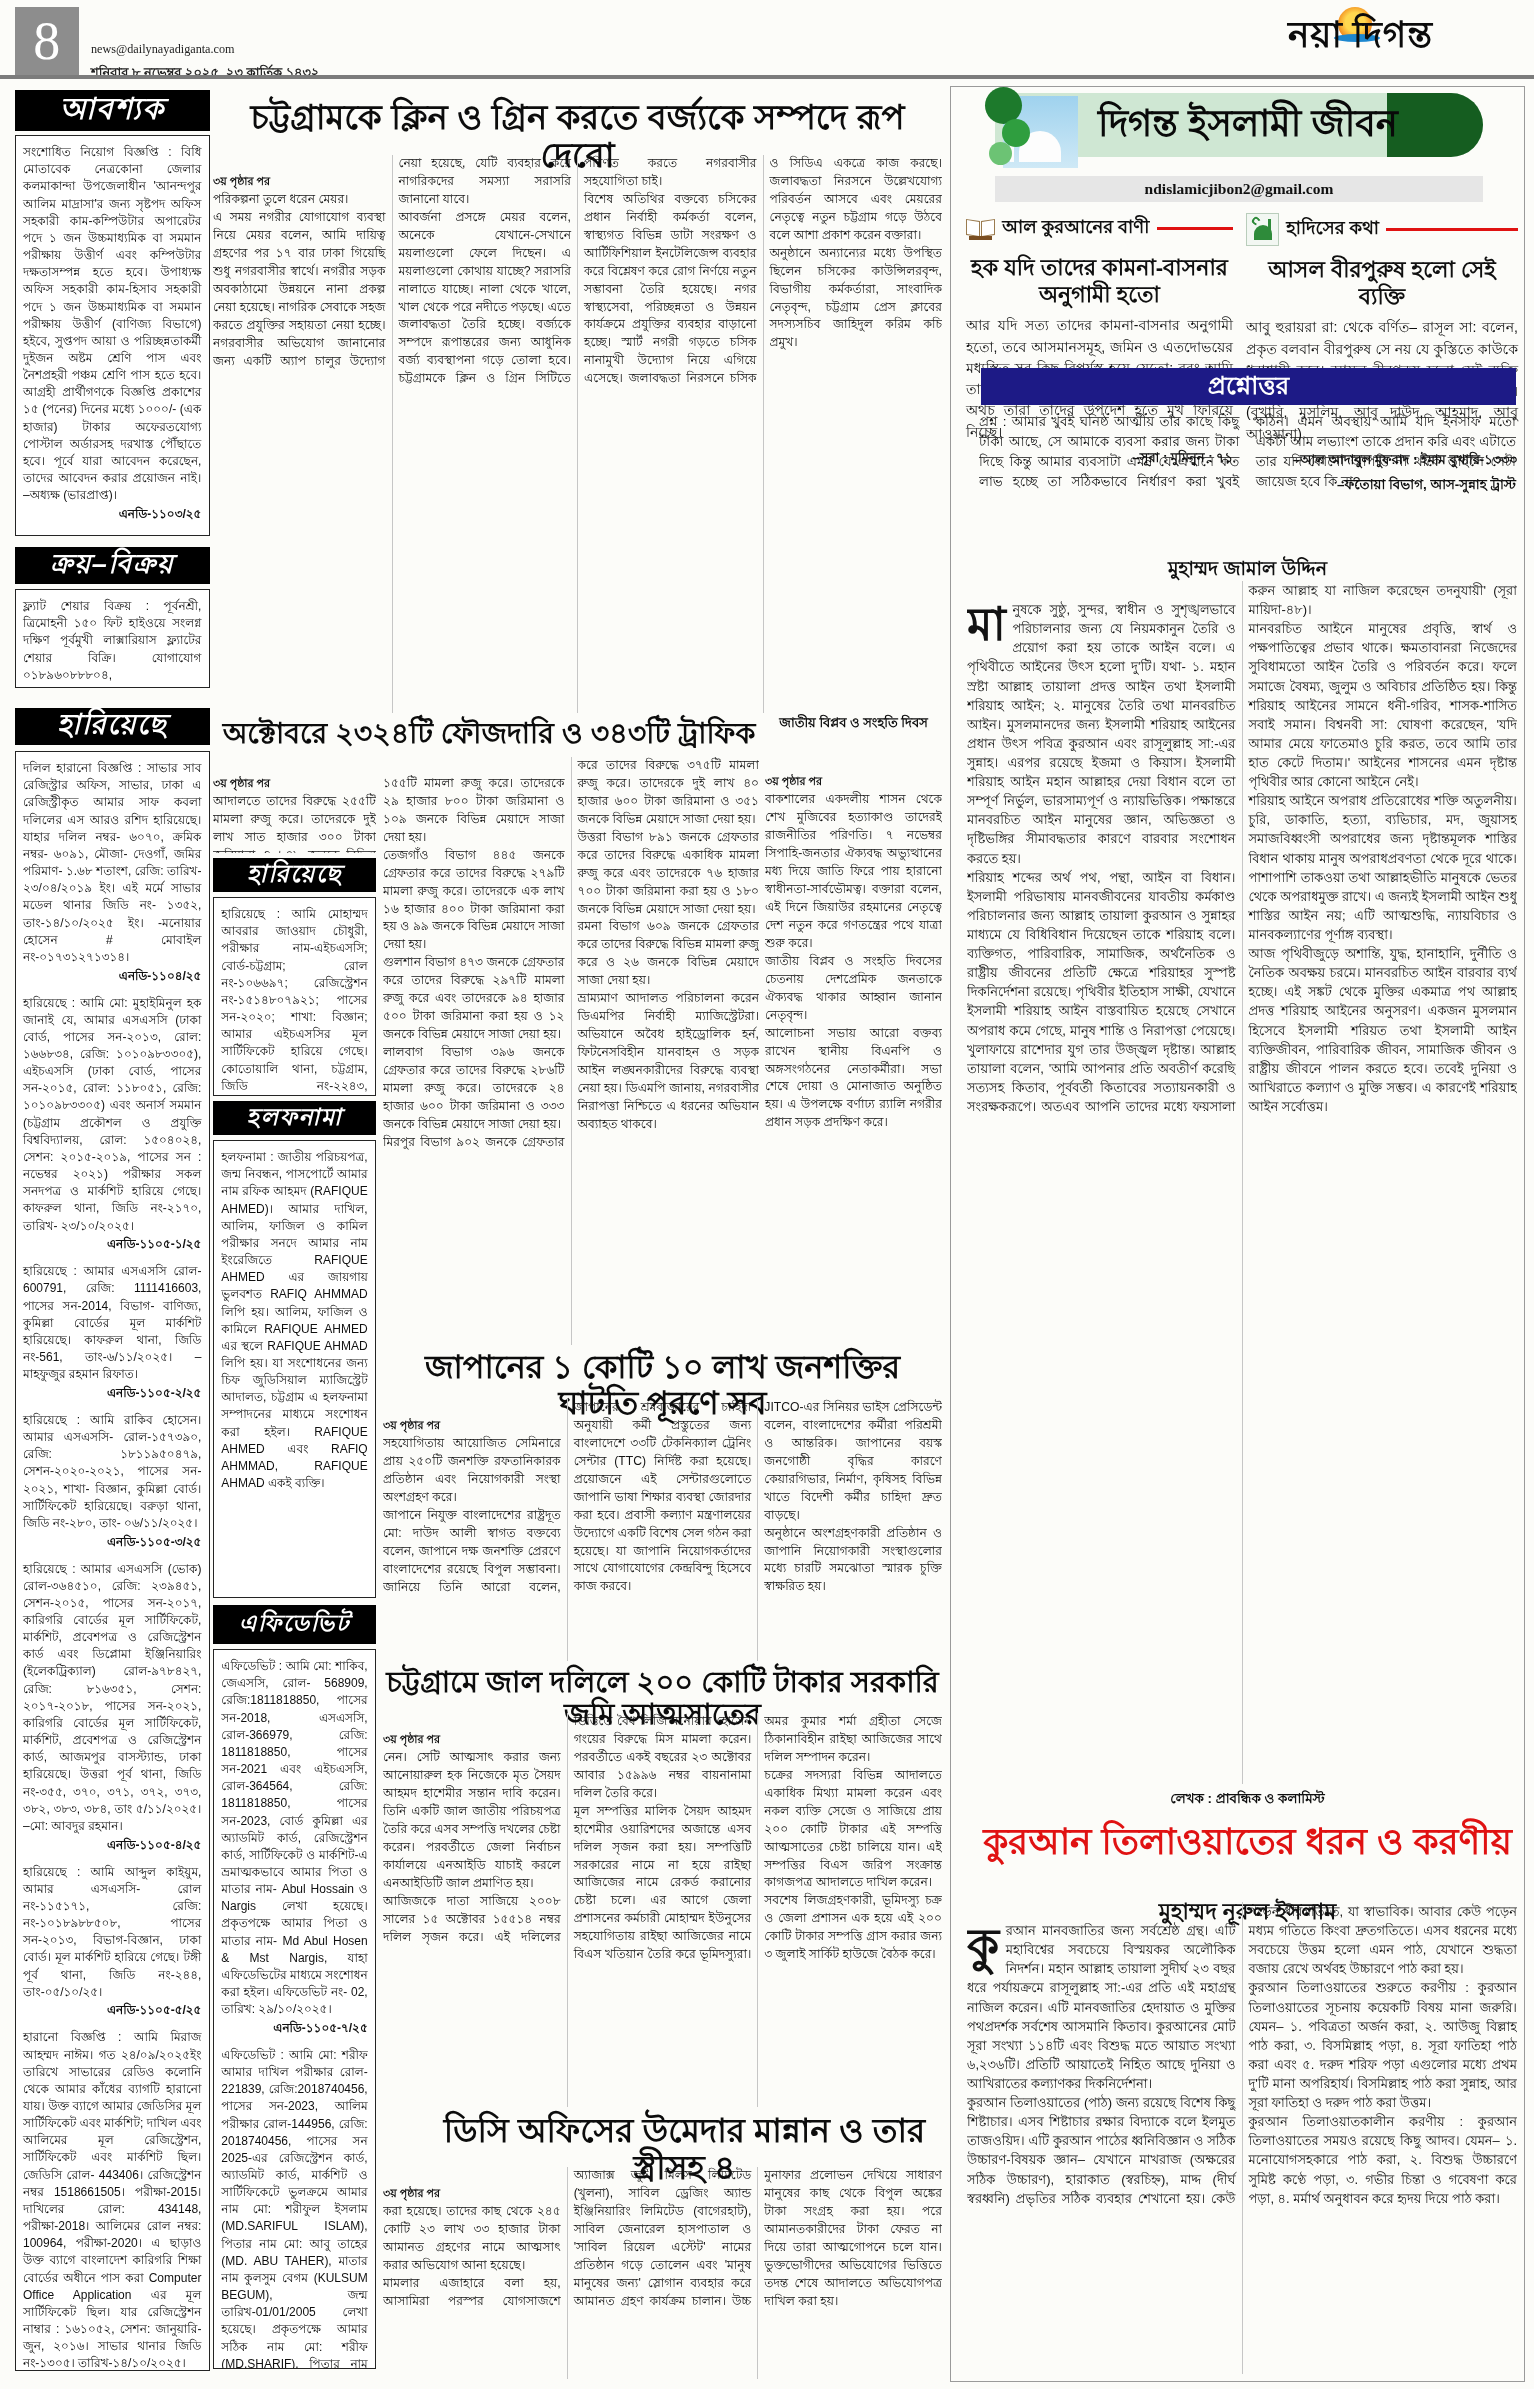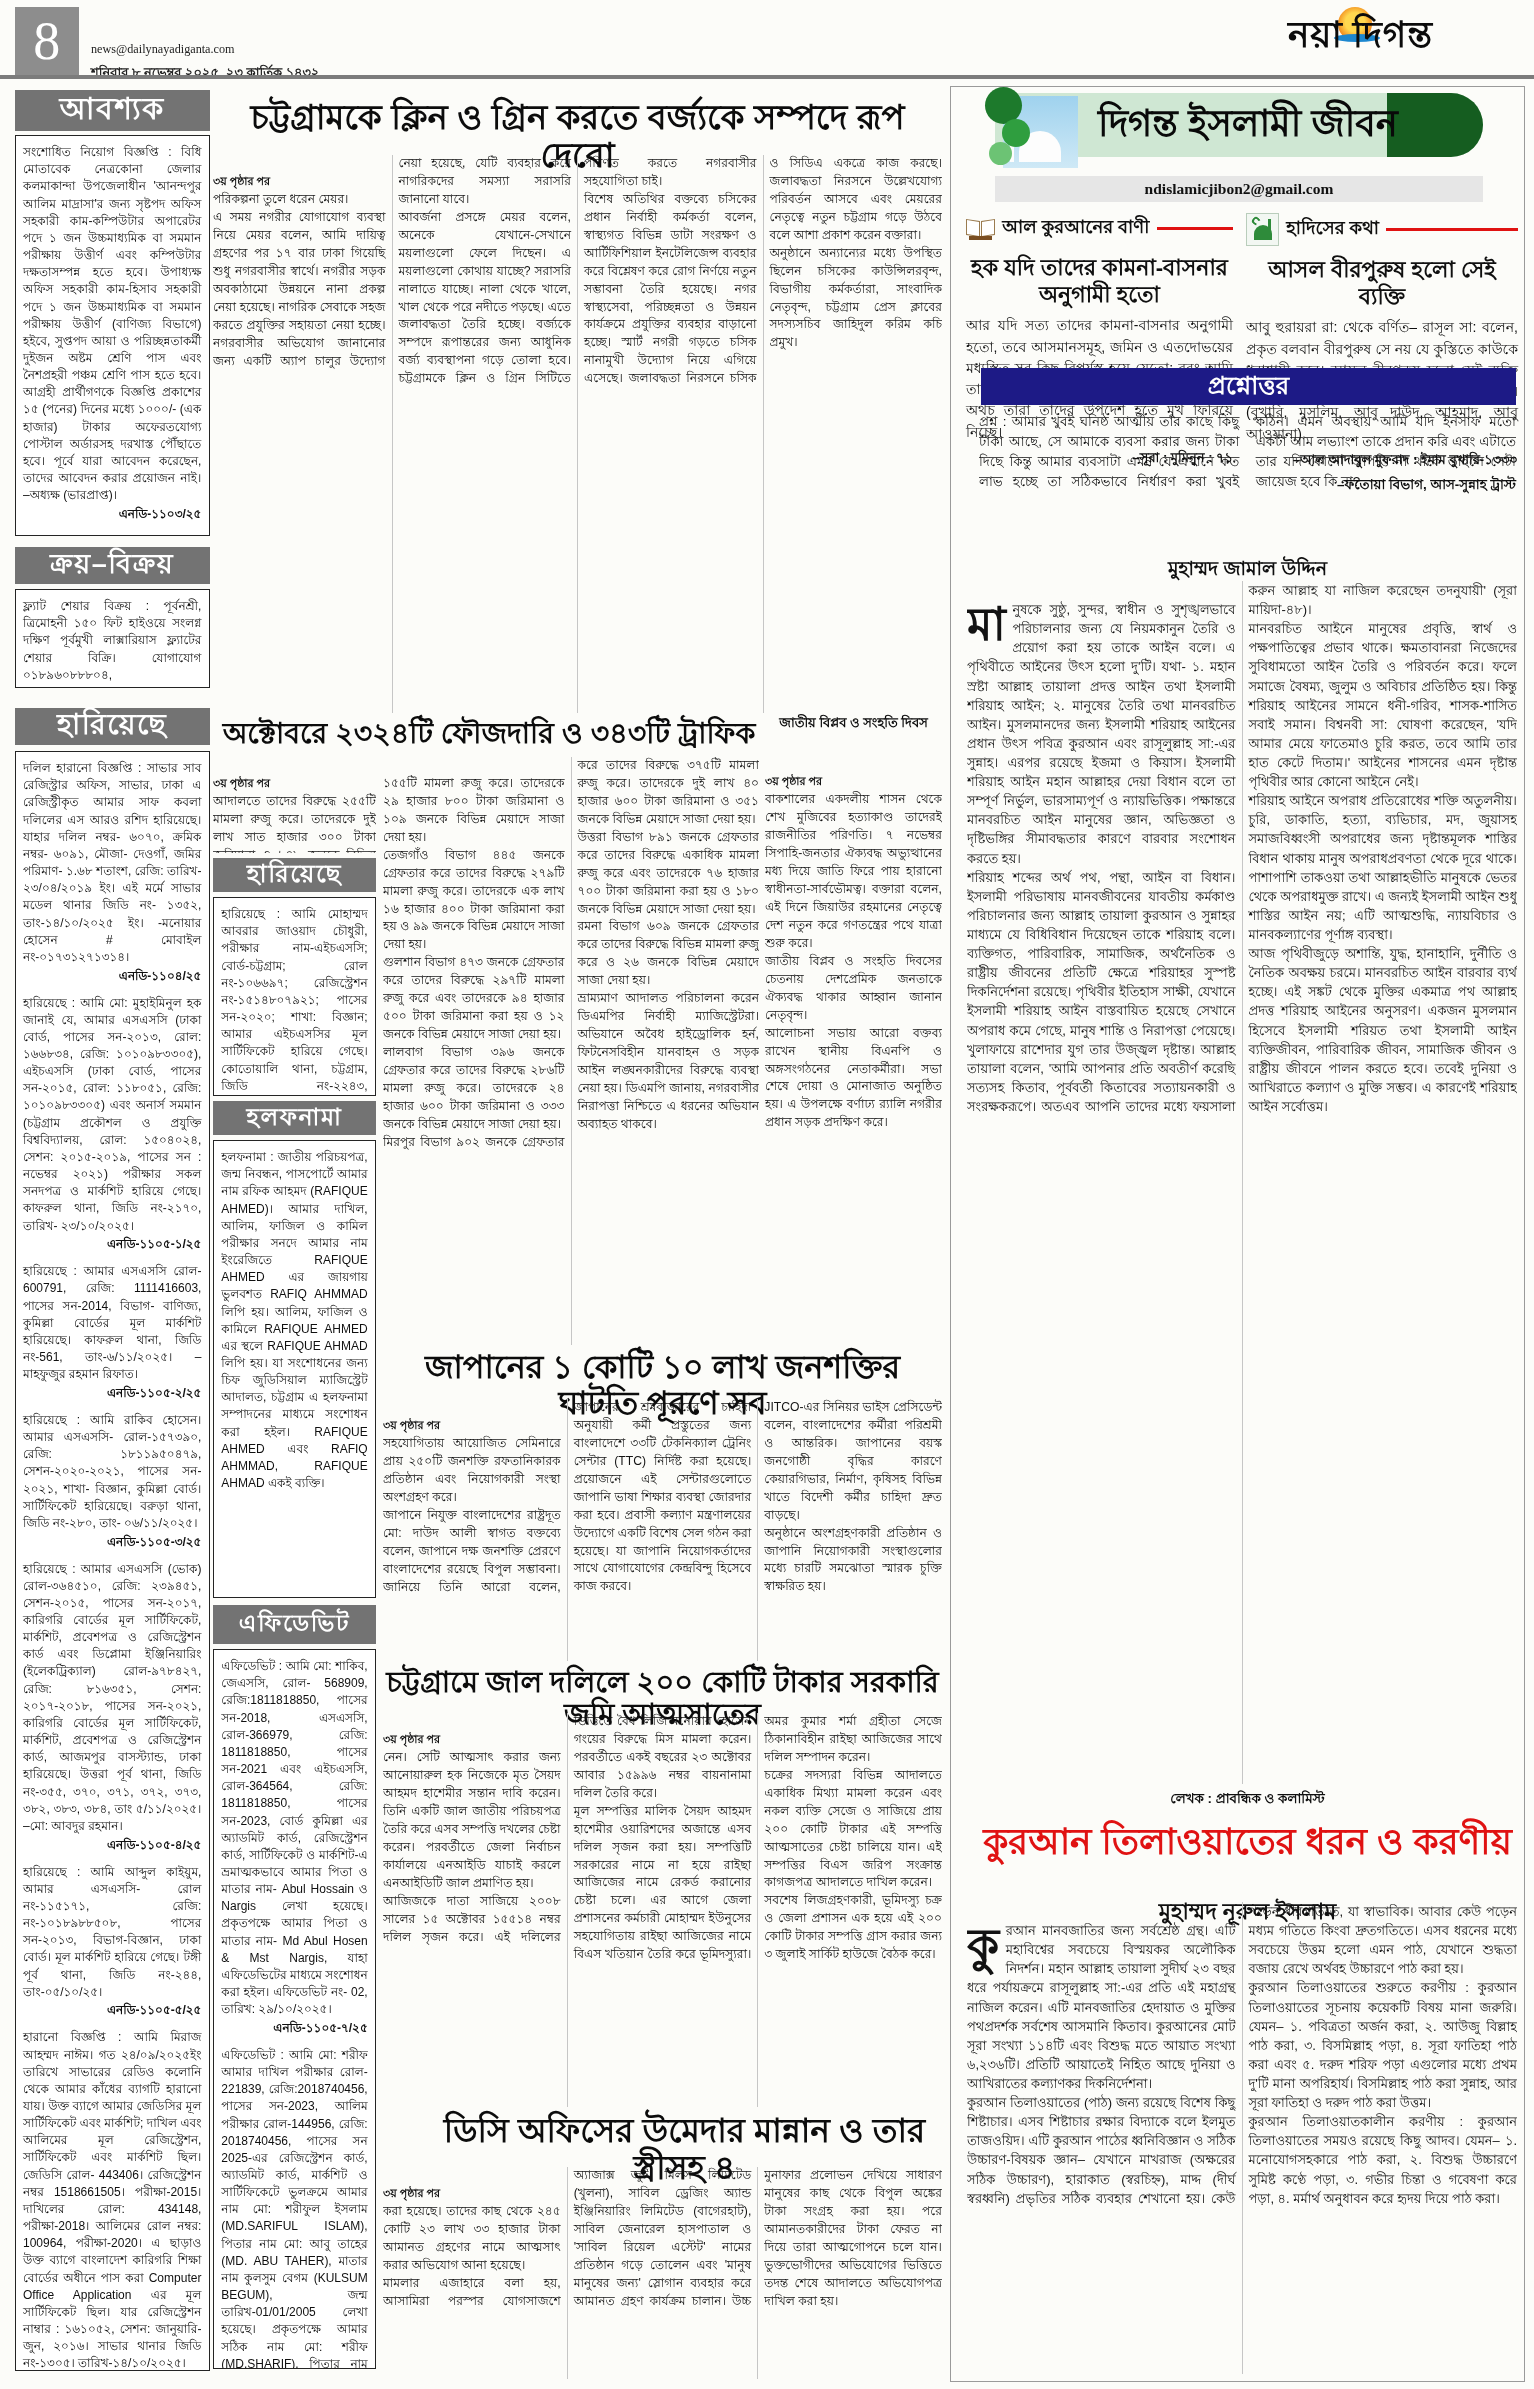--- a/index.html
+++ b/index.html
@@ -14,22 +14,22 @@
   .hdr-date { font-size:13px; font-weight:700; color:#222; }
   .hdr-mail { font-size:12.2px; color:#222; font-family:"Liberation Serif", serif; }
   .hdr-rule { background:#7c7c7c; }
   .logo { display:flex; gap:10px; align-items:center; }
   .logo .t { position:relative; z-index:2; font-size:36px; font-weight:900; color:#0b0b0b; letter-spacing:0.8px; }
   .logo .sun { position:absolute; left:50px; top:-3.3px; width:34px; height:34px; border-radius:50%; z-index:0;
                background:radial-gradient(circle at 50% 45%, #ffd84f 0 38%, #f28a1d 70%); }
   .logo .wave { position:absolute; left:46px; top:24.4px; width:46px; height:8.1px; border-radius:50%; background:#1d87cf; z-index:1; }
 
   
-  .sec-hdr { background:#737373; color:#fff; display:flex; align-items:center; justify-content:center;
-             font-weight:800; letter-spacing:1.6px; }
+  .sec-hdr { background:#000000; color:#fff; display:flex; align-items:center; justify-content:center;
+             font-weight:800; letter-spacing:1.6px;font-style:italic; }
   .adbox { border:1.6px solid #242424; background:#fff; padding:8.1px 7.3px; font-size:12px; line-height:1.43;
            text-align:justify; overflow:hidden; }
   .ad { margin-bottom:9.8px; }
   .nd { display:block; text-align:right; margin-top:1.6px; font-weight:600; }
 
   
   .headline { font-weight:800; color:#0c0c0c; text-align:center; line-height:1.12; }
   .art-body { font-size:12.2px; line-height:1.47; text-align:justify; color:#121212; overflow:hidden; white-space:pre-line; }
   .cols2 { column-count:2; column-gap:13px; column-rule:0.8px solid #c6c6c6; }
   .cols3 { column-count:3; column-gap:13px; column-rule:0.8px solid #c6c6c6; }

